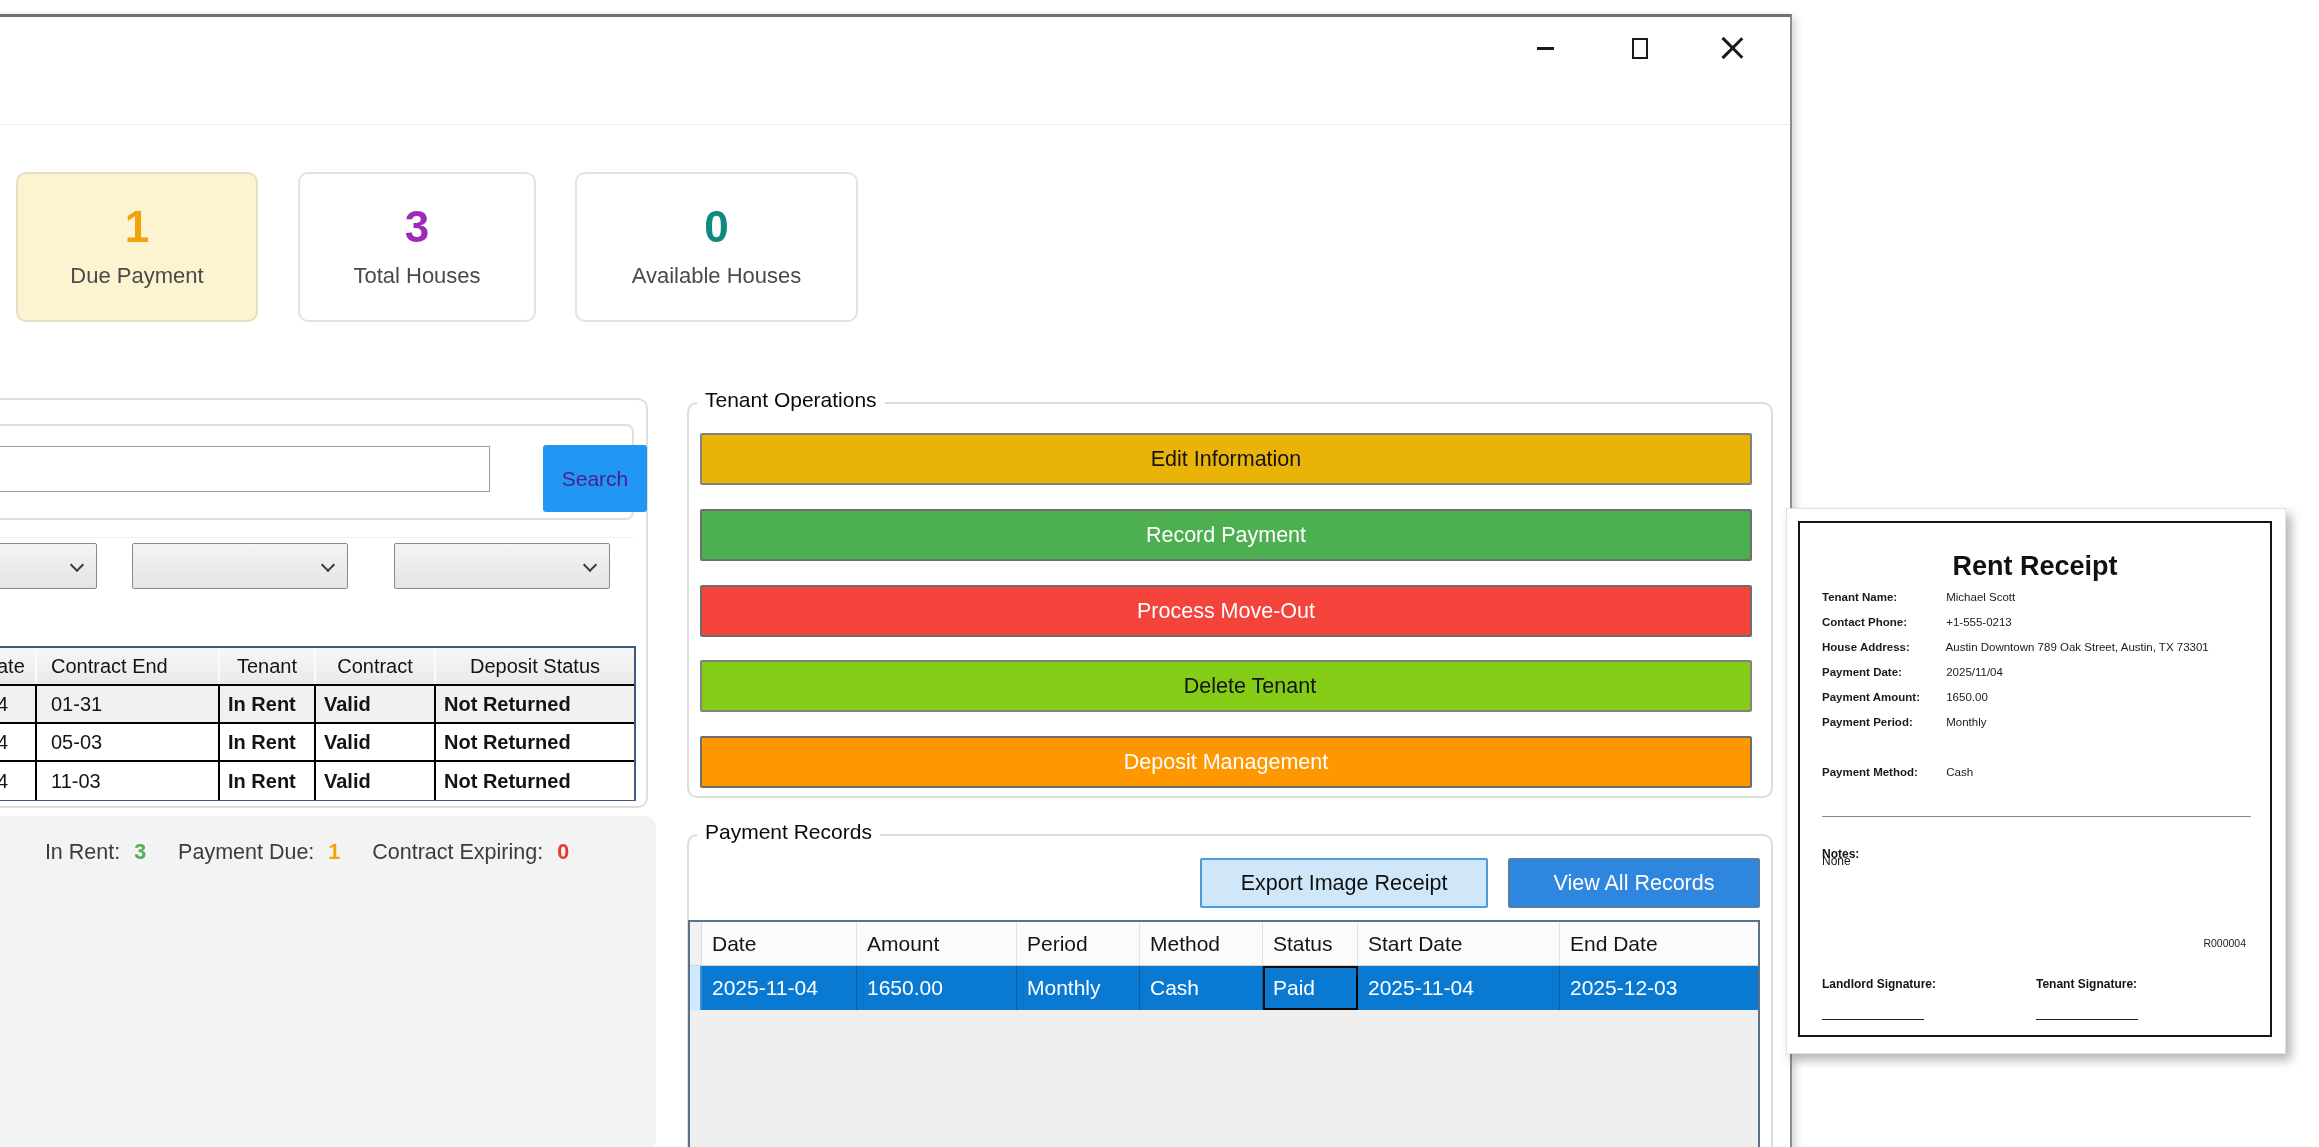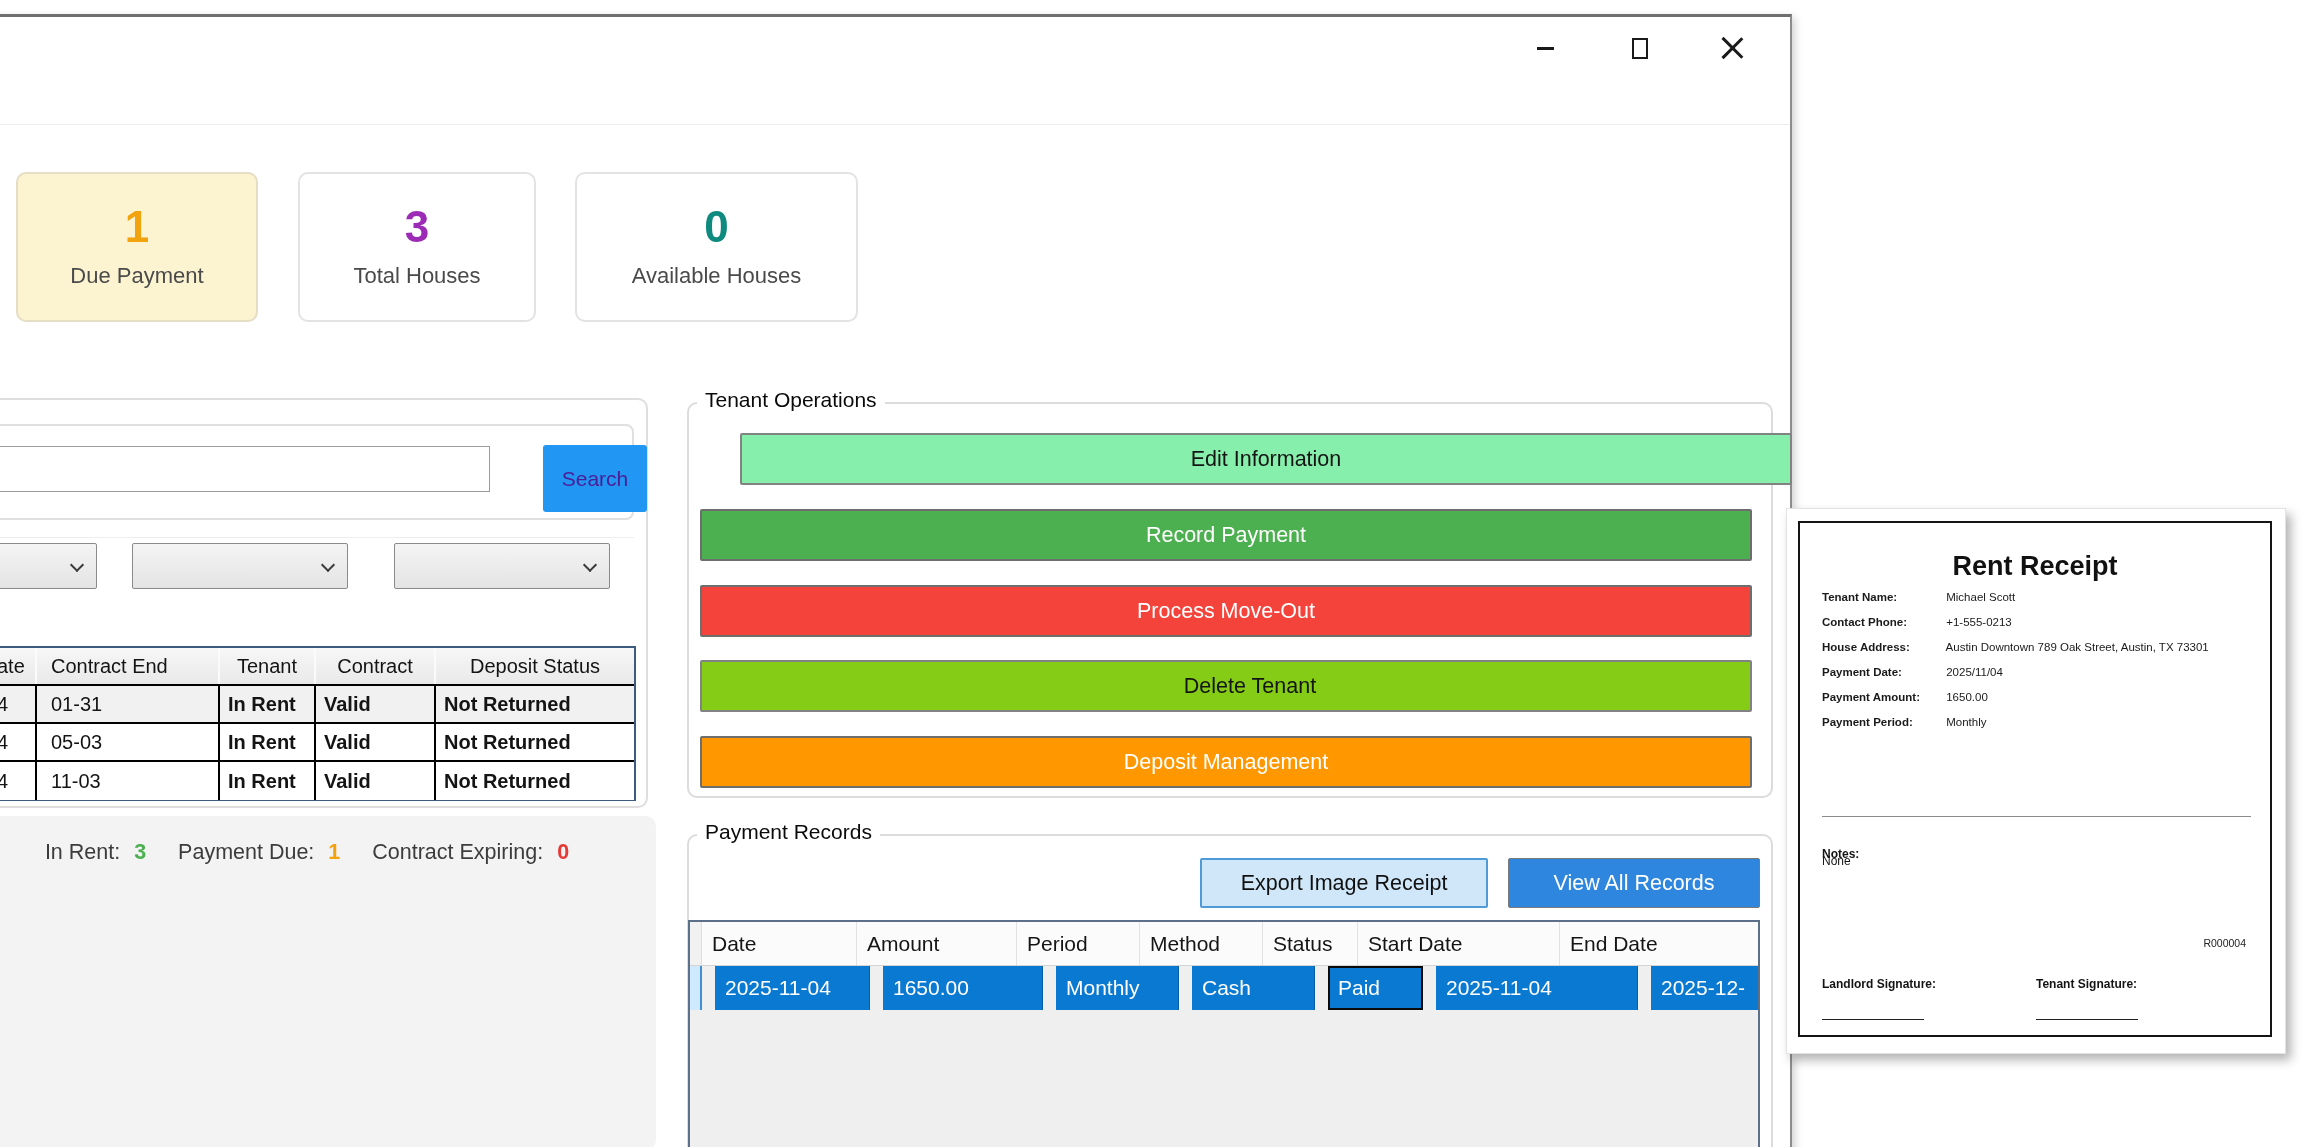--- a/index.html
+++ b/index.html
@@ -67,40 +67,40 @@
 
   
   .groupbox { border:2px solid #dcdcdc; border-radius:10px; background:#fff; }
   #ops-panel { left:699px; top:385px; width:1086px; height:396px; }
   #pay-panel { left:699px; top:817px; width:1086px; height:400px; }
   .group-label { background:#fff; padding:0 8px; font-size:21px; color:#0a0a0a; }
   #ops-label { left:709px; top:371px; } #pay-label { left:709px; top:803px; }
 
   .opbtn { left:712px; width:1052px; height:52px; font-size:21.5px; font-family:inherit;
     border:2px solid #828282; border-radius:2px; cursor:pointer; color:#141414; }
-  #op-0 { top:416px; background:#86efac;margin-left:40px; }
+  #op-0 { top:416px; background:#eab308; }
   #op-1 { top:492px; background:#4caf50; color:#fff; border-color:#6e6e6e; }
   #op-2 { top:568px; background:#f4433b; color:#fff; border-color:#6e6e6e; }
   #op-3 { top:643px; background:#84cc16;padding-left:48px; }
   #op-4 { top:719px; background:#ff9800; color:#fff; border-color:#6e6e6e; }
 
   #export-btn { left:1212px; top:841px; width:288px; height:50px; background:#cfe7f8; border:2px solid #4f9bd8;
     border-radius:2px; font-size:21.5px; font-family:inherit; color:#101010; cursor:pointer; }
   #viewall-btn { left:1520px; top:841px; width:252px; height:50px; background:#2e86de; border:1px solid #7a7a7a;
     border-radius:2px; font-size:21.5px; font-family:inherit; color:#ffffff; cursor:pointer; }
 
   
   #payment-table { left:700px; top:903px; width:1072px; height:314px; border:2px solid #5d708a; background:#efefef; }
   .pt-header { display:flex; height:44px; background:#fbfbfb; border-bottom:1px solid #d4d4d4; }
   .pt-h { font-size:21px; color:#151515; line-height:43px; padding-left:10px; border-right:1px solid #e2e2e2; overflow:hidden; }
   .pt-rowhead { width:12px; border-right:1px solid #dddddd; background:#f1f1f1; }
   .pt-row { display:flex; height:44px; }
   .pt-rowhead-sel { width:12px; background:#cfe9ff; border-right:2px solid #3e8fd6; }
   .pt-c { font-size:21px; color:#ffffff; background:#0a79d2; line-height:43px; padding-left:10px;
-    border-right:1px solid #085fa6; overflow:hidden; cursor:default;margin-left:13px; }
+    border-right:1px solid #085fa6; overflow:hidden; cursor:default; }
   .pc0 { width:155px; } .pc1 { width:160px; } .pc2 { width:123px; } .pc3 { width:123px; }
   .pc4 { width:95px; } .pc5 { width:202px; } .pc6 { flex:1; border-right:none; }
   .pt-c.focused { outline:2.5px solid #0b0b0b; outline-offset:-2.5px; }
 
   
   #receipt-card { left:1786px; top:508px; width:500px; height:546px; background:#fff; border:1px solid #e2e2e2;
     box-shadow:5px 6px 10px rgba(0,0,0,0.30); }
   #receipt-border { position:absolute; left:11px; top:12px; width:474px; height:516px; border:2px solid #151515; }
   #receipt-title { position:absolute; left:0; top:28px; width:100%; text-align:center; font-size:27px; font-weight:bold; color:#111; }
   .rfield { position:absolute; left:22px; width:430px; height:25px; font-size:11.5px; color:#1a1a1a; }
@@ -263,20 +263,24 @@
       <span>2025/11/04</span>
     </div>
     <div class="rfield" style="top:168px">
       <span class="rlabel">Payment Amount:</span>
       <span>1650.00</span>
     </div>
     <div class="rfield" style="top:193px">
       <span class="rlabel">Payment Period:</span>
       <span>Monthly</span>
     </div>
+    <div class="rfield" style="top:243px">
+      <span class="rlabel">Payment Method:</span>
+      <span>Cash</span>
+    </div>
 
     <div id="receipt-divider"></div>
     <div id="notes-label">Notes:</div>
     <div id="notes-value">None</div>
     <div id="receipt-no">R000004</div>
     <div class="sig-label" id="sig-landlord">Landlord Signature:</div>
     <div class="sig-label" id="sig-tenant">Tenant Signature:</div>
     <div class="sig-line" id="sigline-landlord"></div>
     <div class="sig-line" id="sigline-tenant"></div>
   </div>

